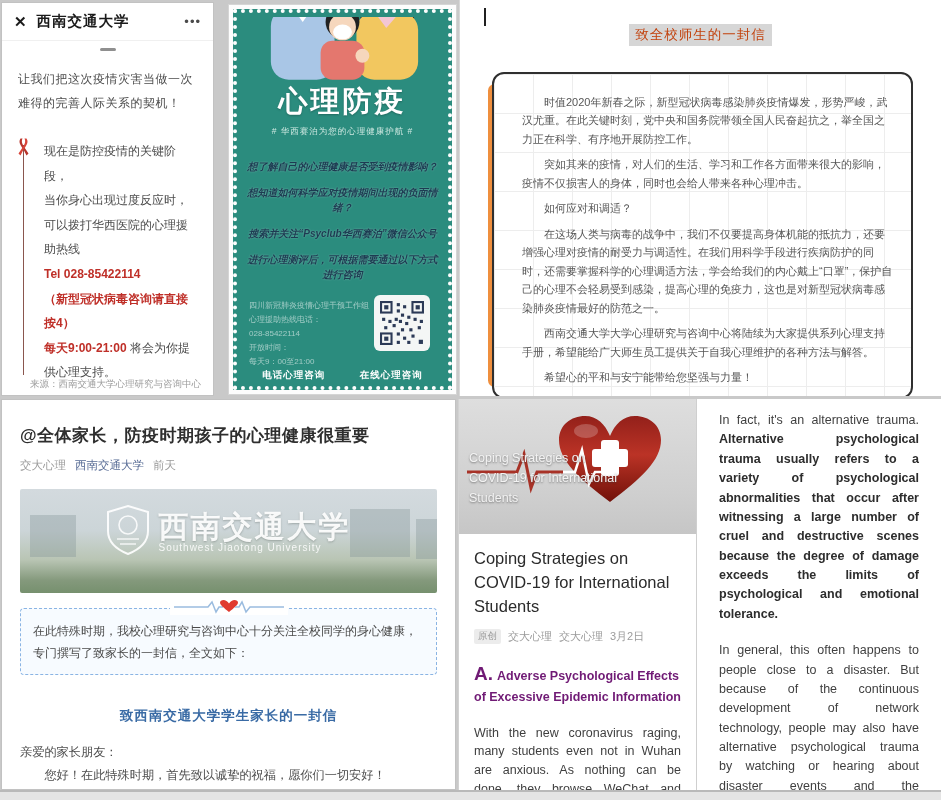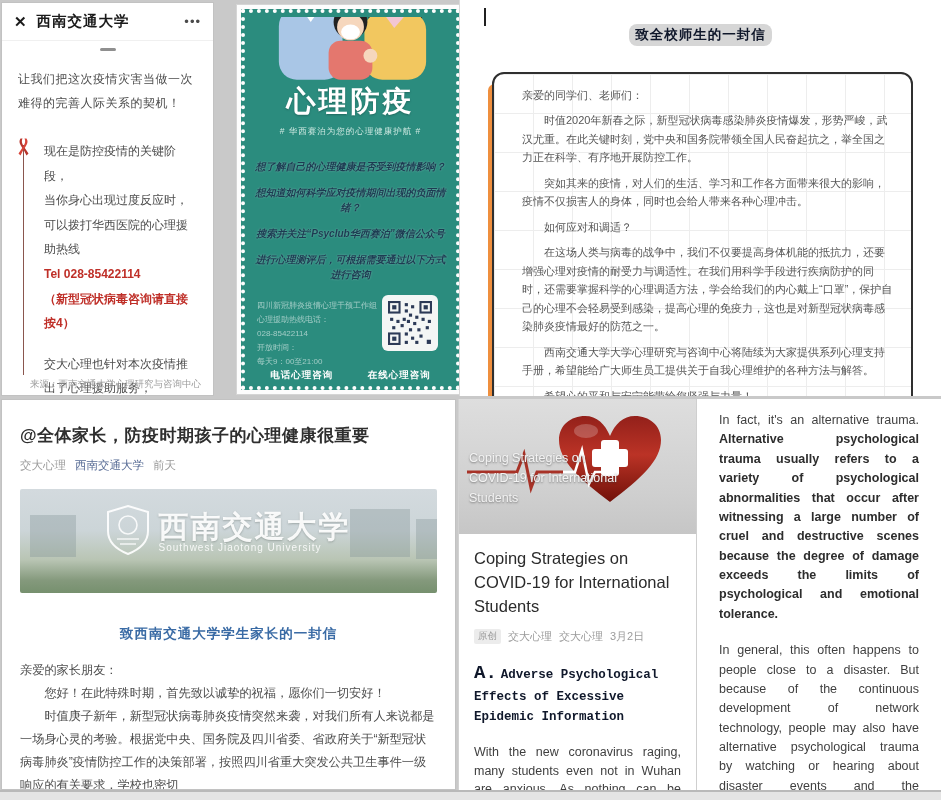--- a/index.html
+++ b/index.html
@@ -18,38 +18,38 @@
   .wx-intro { line-height:2.0; letter-spacing:0.5px; }
   .wx-pinblock { position:relative; margin-top:24px; padding-left:26px; }
   .wx-vline { position:absolute; left:5px; top:6px; height:230px; width:1px; background:#8a564e; }
   .wx-ribbon { position:absolute; left:-2px; top:-1px; }
   .wx-line { line-height:2.05; }
   .wx-red { color:#bf2f28; font-weight:bold; }
   .wx-gap { height:16px; }
   .wx-source { position:absolute; right:12px; bottom:4px; font-size:9.5px; color:#9b9b9b; }
 
   
-  #p-poster { left:236px; top:4px; width:229px; height:391px; background:#fdfdfd; padding:4px; border:1px solid #d5d5d5; }
+  #p-poster { left:228px; top:4px; width:229px; height:391px; background:#fdfdfd; padding:4px; border:1px solid #d5d5d5; }
   .poster-inner { width:100%; height:100%; background:#2b8c7e; border:4px dotted #fdfdfd; padding:4px 8px; display:flex; flex-direction:column; }
   .poster-illustration { height:136px; display:flex; justify-content:center; align-items:flex-end; overflow:hidden; }
   .poster-title { text-align:center; color:#ffffff; font-size:29px; font-weight:bold; letter-spacing:3px; margin-top:2px; text-shadow:0 1px 2px rgba(0,0,0,0.25); }
   .poster-sub { text-align:center; color:#cfe9e2; font-size:8.5px; margin-top:4px; letter-spacing:1px; }
   .poster-questions { margin-top:10px;font-style:italic; }
   .poster-q { text-align:center; color:#1d3b52; font-size:10px; font-weight:bold; line-height:1.5; margin-top:11px; text-shadow:0 0 2px rgba(255,255,255,0.35); }
   .poster-footer { display:flex; margin-top:13px; align-items:flex-start; padding:0 4px; }
   .poster-info { flex:1; font-size:8px; color:rgba(255,255,255,0.55); line-height:1.75; padding-top:4px; }
   .poster-qr { width:56px; height:56px; background:#f4f6f5; border-radius:6px; display:flex; align-items:center; justify-content:center; margin-right:6px; }
   .poster-labels { display:flex; }
   .poster-label { flex:1; text-align:center; color:#ffffff; font-size:9.5px; font-weight:bold; letter-spacing:1px; }
 
   
   #p-staff { left:459px; top:0; width:482px; height:397px; border-left:1px solid #d8d8d8; }
   .text-cursor { position:absolute; left:24px; top:8px; width:2px; height:18px; background:#202020; }
   .staff-title-row { text-align:center; margin-top:24px; }
-  .staff-title { display:inline-block; background:#d6d6d6; color:#0f172a; font-size:13.5px; font-weight:bold; padding:2px 6px; letter-spacing:1px;border-radius:8px; }
+  .staff-title { display:inline-block; background:#d6d6d6; color:#c2410c; font-size:13.5px; font-weight:normal; padding:2px 6px; letter-spacing:1px; }
   .letterbox-wrap { position:relative; margin:26px 28px 0 32px; }
   .letterbox { position:relative; border:2px solid #2f2f2f; border-radius:12px; background-color:#fff;
     background-image:linear-gradient(#ededed 1px, transparent 1px), linear-gradient(90deg, #ededed 1px, transparent 1px);
     background-size:39px 39px; padding:12px 16px 10px 28px; }
   .letterbox-accent { position:absolute; left:-4px; top:12px; bottom:12px; width:13px; background:#ef8f3e; border-radius:8px; }
   .staff-letter-text { font-size:11px; color:#565656; line-height:1.68; }
   .staff-letter-text p { text-indent:2em; margin-top:7px; }
   .staff-letter-text .salutation { text-indent:0; margin-top:0; }
 
   
@@ -71,21 +71,21 @@
   .pa-text p { text-indent:2em; }
   .pa-text .salutation { text-indent:0; }
 
   
   #p-intl { left:458px; top:398px; width:238px; height:392px; border-left:1px solid #d2d2d2; }
   .intl-hero { position:relative; height:136px; background:linear-gradient(180deg,#dedede 0%,#cfcfcf 70%,#c6c6c6 100%); }
   .intl-caption { position:absolute; left:10px; bottom:26px; color:#f3f3f3; font-size:12.5px; line-height:1.6; width:150px; text-shadow:0 1px 2px rgba(60,60,60,0.6); }
   .intl-title { padding:13px 15px 0 15px; font-size:16.5px; color:#2b2b2b; line-height:1.45; font-weight:500; }
   .intl-byline { padding:10px 15px 0 15px; font-size:11px; color:#9b9b9b; display:flex; align-items:center; gap:7px; }
   .intl-badge { background:#ececec; color:#9a9a9a; font-size:9.5px; padding:1px 4px; border-radius:2px; }
-  .intl-heading { margin:15px 15px 0 15px; color:#0f172a; font-weight:bold; font-size:12.5px; line-height:1.55;font-family:Liberation Mono, monospace; }
+  .intl-heading { margin:15px 15px 0 15px; color:#701a75; font-weight:bold; font-size:12.5px; line-height:1.55; }
   .intl-heading .big-letter { font-size:19px; margin-right:4px; }
   .intl-para { margin:16px 15px 0 15px; font-size:12.5px; color:#3f3f3f; line-height:1.5; text-align:justify; }
   .intl-para, .tr-para { word-spacing:2px; }
 
   
   #p-trauma { left:696px; top:398px; width:245px; height:392px; border-left:1px solid #cfcfcf; padding:13px 22px 0 22px; }
   .tr-para { font-size:12.5px; color:#3f3f3f; line-height:1.55; text-align:justify; }
   .tr-para b { color:#2d2d2d; }
   .tr-para + .tr-para { margin-top:17px; }
 
@@ -110,20 +110,21 @@
         <svg width="15" height="20" viewBox="0 0 15 20">
           <path d="M4.5 0.5 C2.5 3.5 3.5 6.5 7.5 11.5 L10.5 17.5 12.5 15.5 7.5 8 C5.5 5 5.5 2.5 6.5 0.5 Z" fill="#b8352c"></path>
           <path d="M10.5 0.5 C12.5 3.5 11.5 6.5 7.5 11.5 L4.5 17.5 2.5 15.5 7.5 8 C9.5 5 9.5 2.5 8.5 0.5 Z" fill="#d8453a"></path>
         </svg>
       </span>
       <div class="wx-line">现在是防控疫情的关键阶段，</div>
       <div class="wx-line">当你身心出现过度反应时，</div>
       <div class="wx-line">可以拨打华西医院的心理援助热线</div>
       <div class="wx-line wx-red">Tel 028-85422114</div>
       <div class="wx-line wx-red">（新型冠状病毒咨询请直接按4）</div>
+      <div class="wx-line"><span class="wx-red">每天9:00-21:00</span><span> 将会为你提供心理支持。</span></div>
       <div class="wx-gap"></div>
       <div class="wx-line">交大心理也针对本次疫情推出了心理援助服务，</div>
       <div class="wx-line wx-red">QQ 1127403064</div>
       <div class="wx-line">值班时间暂定于：</div>
 
     </div>
   </div>
   <div class="wx-source">来源：西南交通大学心理研究与咨询中心</div>
 </div>
 
@@ -218,21 +219,20 @@
 </div>
 
 <div class="panel" id="p-staff">
   <div class="text-cursor"></div>
   <div class="staff-title-row">
     <span class="staff-title">致全校师生的一封信</span>
   </div>
   <div class="letterbox-wrap">
     <div class="letterbox-accent"></div>
     <div class="letterbox staff-letter-text">
-      <p class="salutation">亲爱的同学们、老师们：</p>
       <p>时值2020年新春之际，新型冠状病毒感染肺炎疫情爆发，形势严峻，武汉尤重。在此关键时刻，党中央和国务院带领全国人民奋起抗之，举全国之力正在科学、有序地开展防控工作。</p>
       <p>突如其来的疫情，对人们的生活、学习和工作各方面带来很大的影响，疫情不仅损害人的身体，同时也会给人带来各种心理冲击。</p>
       <p>如何应对和调适？</p>
       <p>在这场人类与病毒的战争中，我们不仅要提高身体机能的抵抗力，还要增强心理对疫情的耐受力与调适性。在我们用科学手段进行疾病防护的同时，还需要掌握科学的心理调适方法，学会给我们的内心戴上“口罩”，保护自己的心理不会轻易受到感染，提高心理的免疫力，这也是对新型冠状病毒感染肺炎疫情最好的防范之一。</p>
       <p>西南交通大学大学心理研究与咨询中心将陆续为大家提供系列心理支持手册，希望能给广大师生员工提供关于自我心理维护的各种方法与解答。</p>
       <p>希望心的平和与安宁能带给您坚强与力量！</p>
 
     </div>
   </div>
 </div>
@@ -252,20 +252,30 @@
       <svg width="42" height="50" viewBox="0 0 42 50">
         <path d="M21 1 L41 7 L41 26 Q41 41 21 49 Q1 41 1 26 L1 7 Z" fill="none" stroke="#ffffff" stroke-width="2" opacity="0.9"></path>
         <circle cx="21" cy="20" r="9" fill="none" stroke="#ffffff" stroke-width="1.6" opacity="0.85"></circle>
         <path d="M10 34 H32 M13 39 H29" stroke="#ffffff" stroke-width="1.6" opacity="0.8"></path>
       </svg>
       <div class="pa-banner-txt">
         <span class="pa-banner-cn">西南交通大学</span>
         <span class="pa-banner-en">Southwest Jiaotong University</span>
       </div>
     </div>
+  </div>
+  <div class="pa-notice">
+    <span class="pa-notice-deco">
+      <svg width="110" height="16" viewBox="0 0 110 16">
+        <path d="M0 8 H34 l4 -5 4 10 3 -5 h4" stroke="#9bbcdf" stroke-width="1.5" fill="none"></path>
+        <path d="M55 13 C50 9 46 6 46 3.8 C46 2 47.5 1 49.5 1 C51.5 1 53.5 2.2 55 4.6 C56.5 2.2 58.5 1 60.5 1 C62.5 1 64 2 64 3.8 C64 6 60 9 55 13 Z" fill="#e03a2f"></path>
+        <path d="M61 8 h4 l3 -5 4 10 4 -5 H110" stroke="#9bbcdf" stroke-width="1.5" fill="none"></path>
+      </svg>
+    </span>
+    <span>在此特殊时期，我校心理研究与咨询中心十分关注全校同学的身心健康，专门撰写了致家长的一封信，全文如下：</span>
   </div>
   <div class="pa-letter-title">致西南交通大学学生家长的一封信</div>
   <div class="pa-text">
     <p class="salutation">亲爱的家长朋友：</p>
     <p>您好！在此特殊时期，首先致以诚挚的祝福，愿你们一切安好！</p>
     <p>时值庚子新年，新型冠状病毒肺炎疫情突然来袭，对我们所有人来说都是一场身心灵的考验。根据党中央、国务院及四川省委、省政府关于“新型冠状病毒肺炎”疫情防控工作的决策部署，按照四川省重大突发公共卫生事件一级响应的有关要求，学校也密切</p>
   </div>
 </div>
 
 <div class="panel" id="p-intl">

